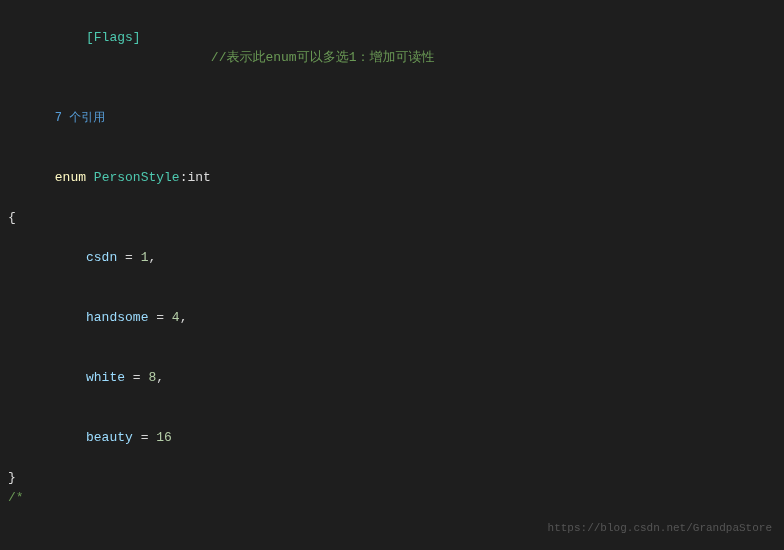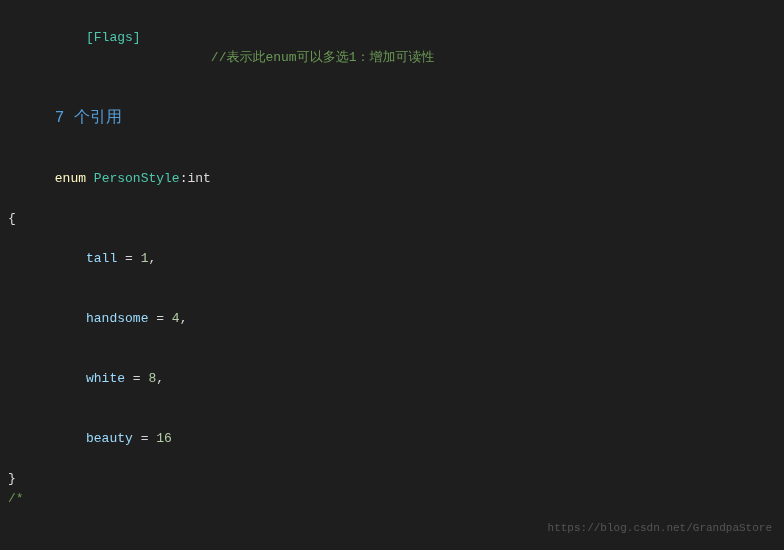--- a/index.html
+++ b/index.html
@@ -68,37 +68,37 @@
 
   <div class="line">
     <span class="line-content">
       <span class="c-attribute">    [Flags]</span>
       <span class="comment-line">                    //表示此enum可以多选1：增加可读性</span>
     </span>
   </div>
 
   <div class="line">
     <span class="line-content">
-      <span style="color: #569cd6; font-size:16px;">7 个引用</span>
+      <span style="color: #569cd6; font-size:12px;">7 个引用</span>
     </span>
   </div>
 
   <div class="line">
     <span class="line-content">
       <span class="c-keyword">enum </span><span class="enum-name">PersonStyle</span><span class="c-white">:int</span>
     </span>
   </div>
 
   <div class="line">
     <span class="line-content c-white">{</span>
   </div>
 
   <div class="line">
     <span class="line-content">
-      <span class="member-name">    tall </span><span class="c-operator">= </span><span class="c-number">1</span><span class="c-punctuation">,</span>
+      <span class="member-name">    csdn </span><span class="c-operator">= </span><span class="c-number">1</span><span class="c-punctuation">,</span>
     </span>
   </div>
 
 
   <div class="line">
     <span class="line-content">
       <span class="member-name">    handsome </span><span class="c-operator">= </span><span class="c-number">4</span><span class="c-punctuation">,</span>
     </span>
   </div>
 

